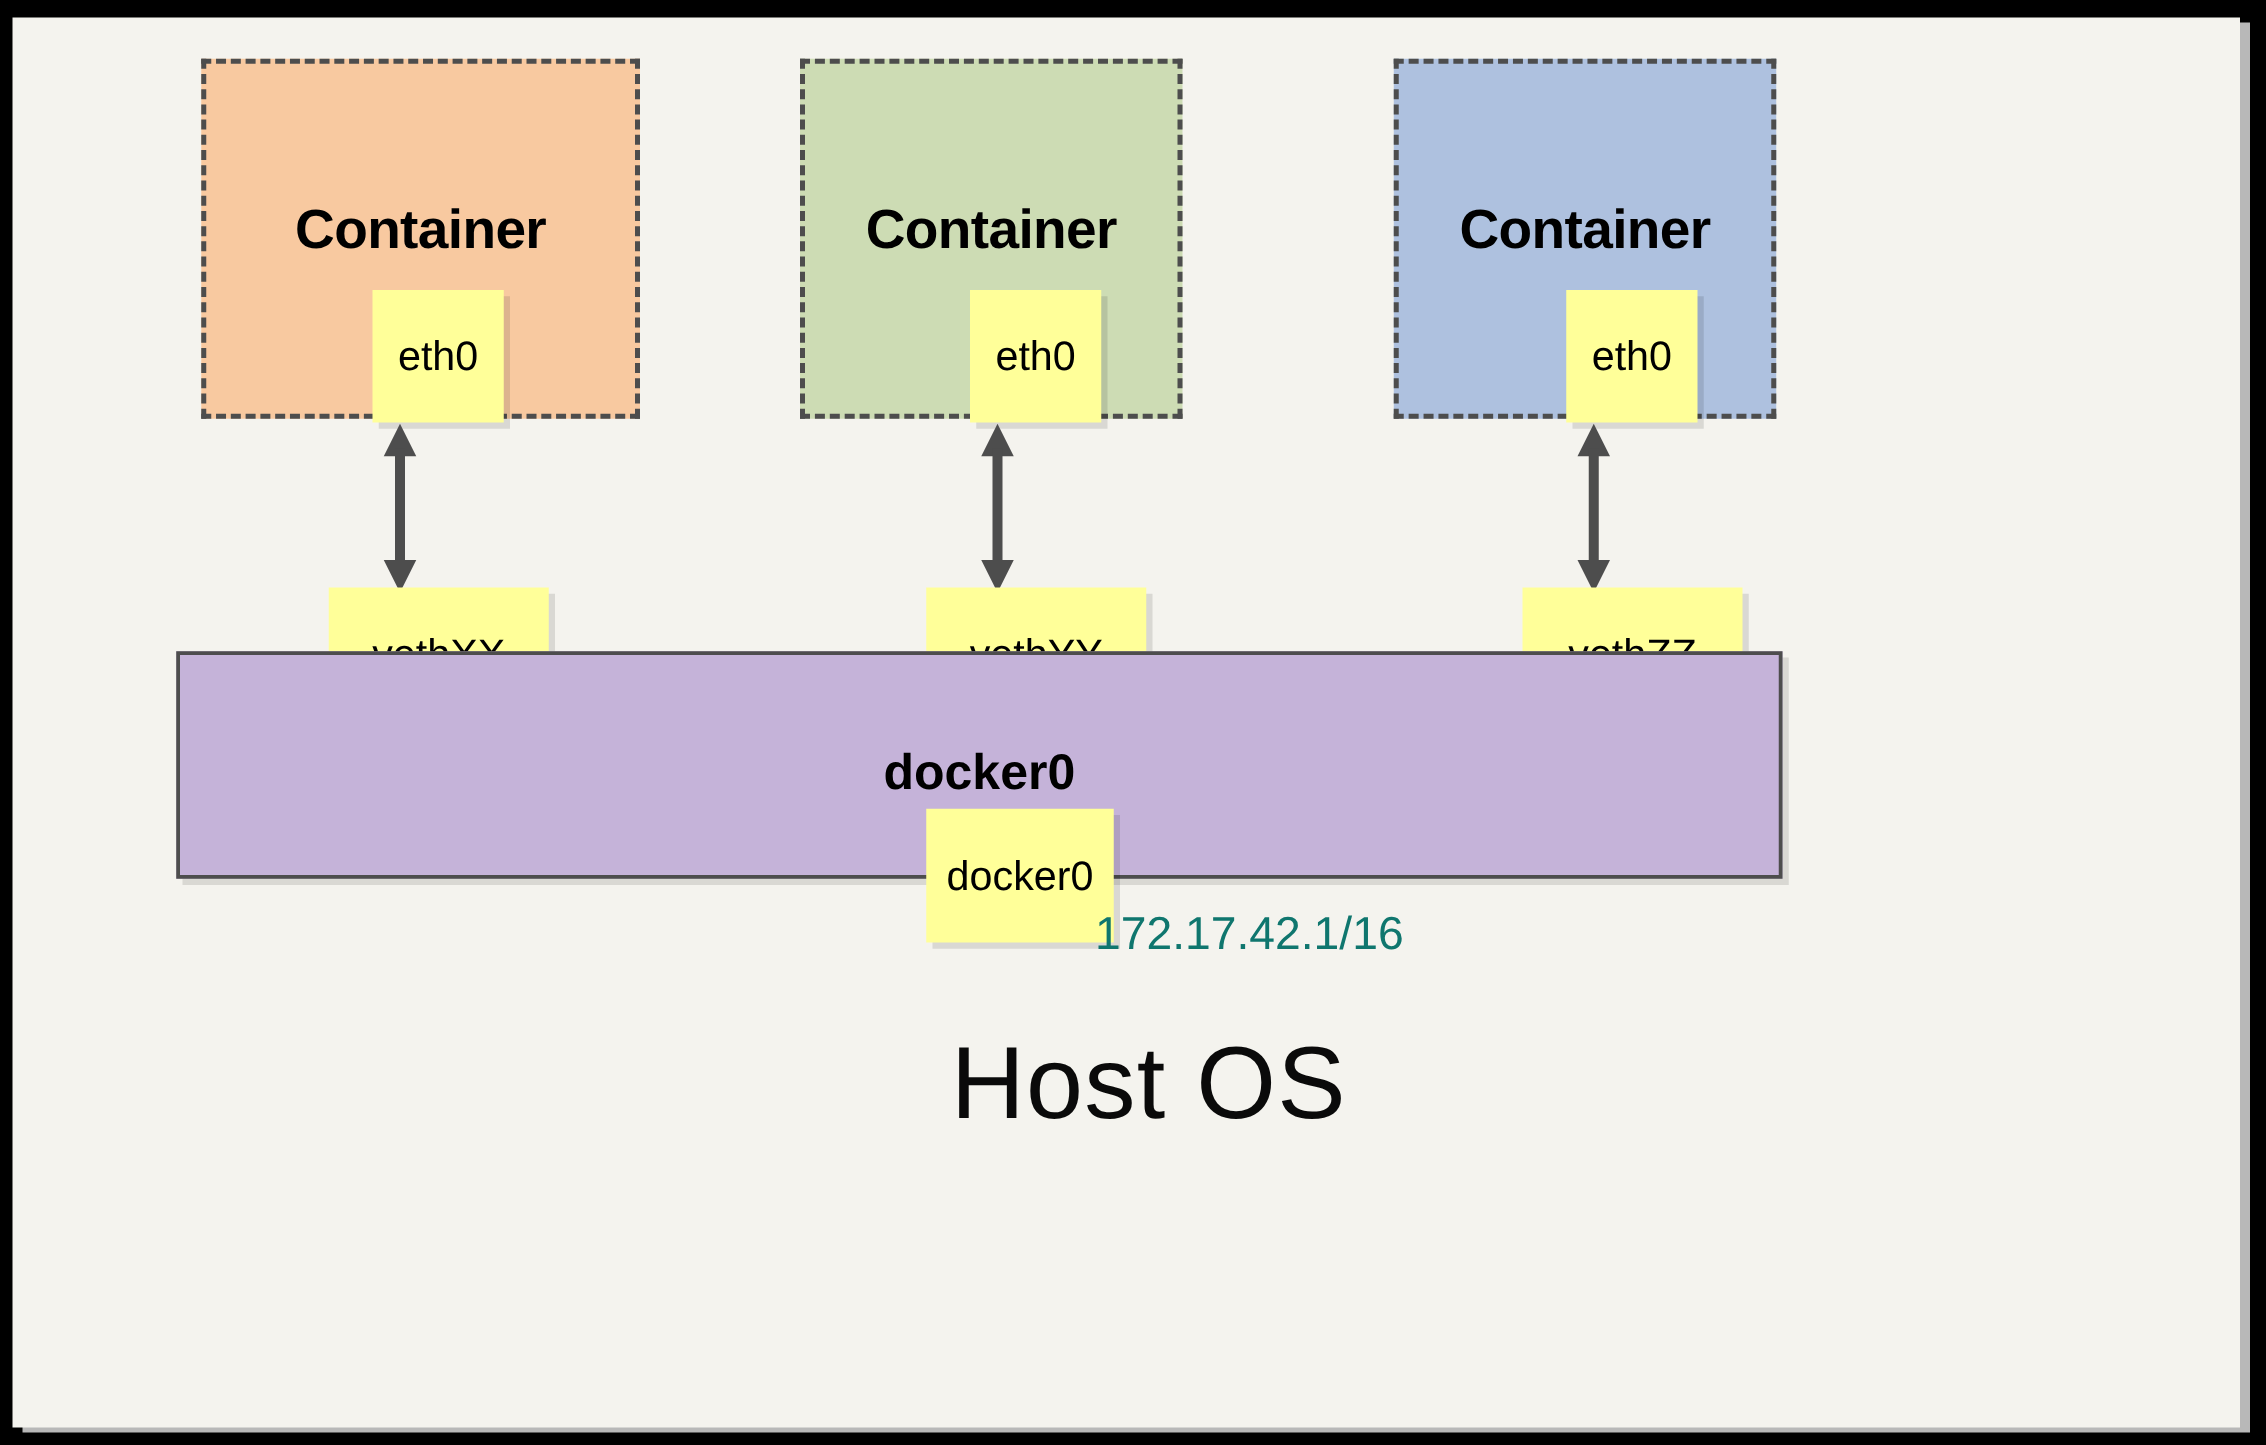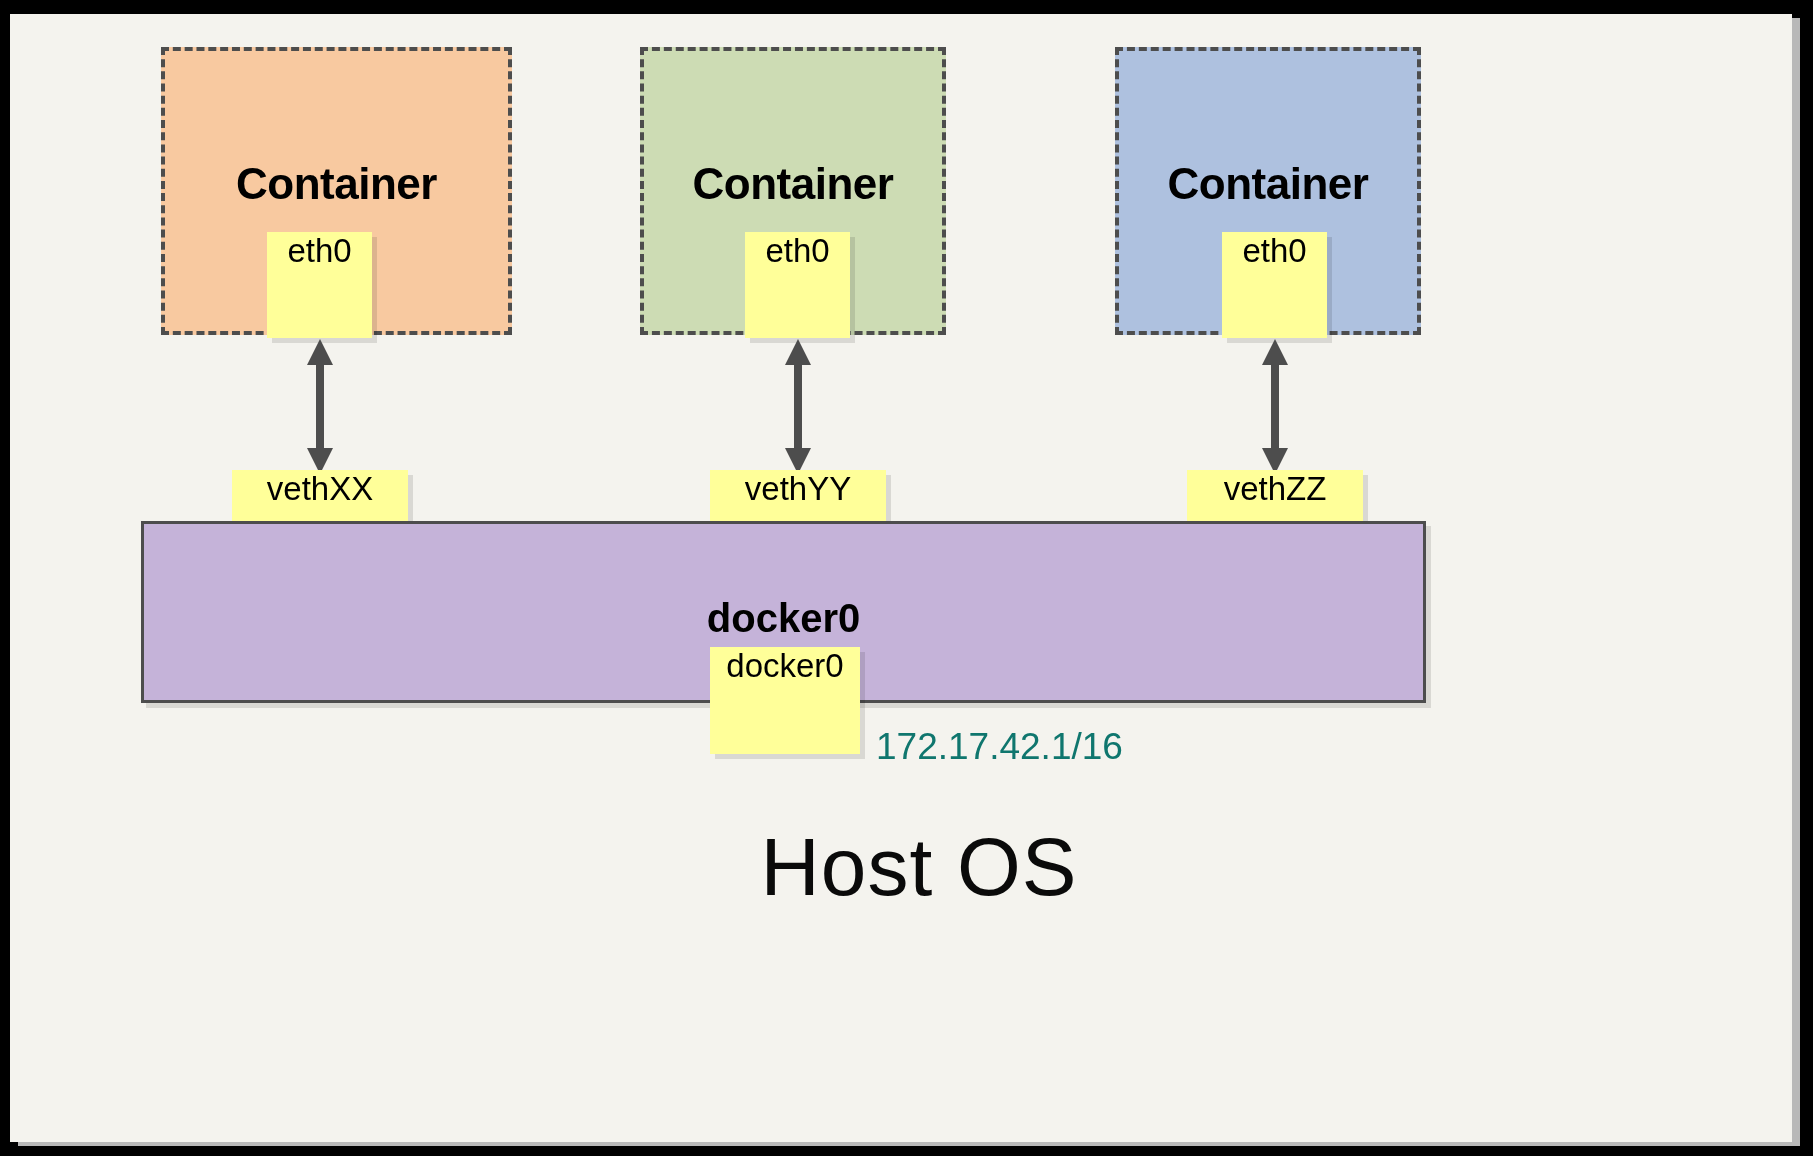--- a/index.html
+++ b/index.html
@@ -11,22 +11,22 @@
   #shadow{position:absolute;left:18px;top:18px;width:1782px;height:1128px;background:#b8b8b8;}
   #page{position:absolute;left:10px;top:14px;width:1782px;height:1128px;background:#f4f3ee;}
 
   
   .container-box{position:absolute;border:4px dashed #4d4d4d;box-sizing:border-box;}
   .container-title{position:absolute;left:0;right:0;top:108px;text-align:center;
        font-size:44px;font-weight:bold;color:#000;letter-spacing:-0.5px;}
 
   
   .ybox{position:absolute;background:#ffff99;box-shadow:5px 5px 0 0 rgba(0,0,0,0.11);
-        display:flex;justify-content:center;
-        font-size:33px;color:#000;white-space:nowrap;}
+        display:flex;align-items:center;justify-content:center;
+        font-size:33px;color:#000;white-space:nowrap;margin-left:31px;}
 
   
   #docker0-bar{position:absolute;background:#c5b3d9;border:3px solid #4d4d4d;
        box-sizing:border-box;box-shadow:5px 5px 0 0 rgba(0,0,0,0.11);}
   #docker0-bar-label{position:absolute;left:0;right:0;top:72px;text-align:center;
        font-size:40px;font-weight:bold;color:#000;}
 
   
   .arrow{position:absolute;width:36px;}
   .arrow svg{display:block;}

